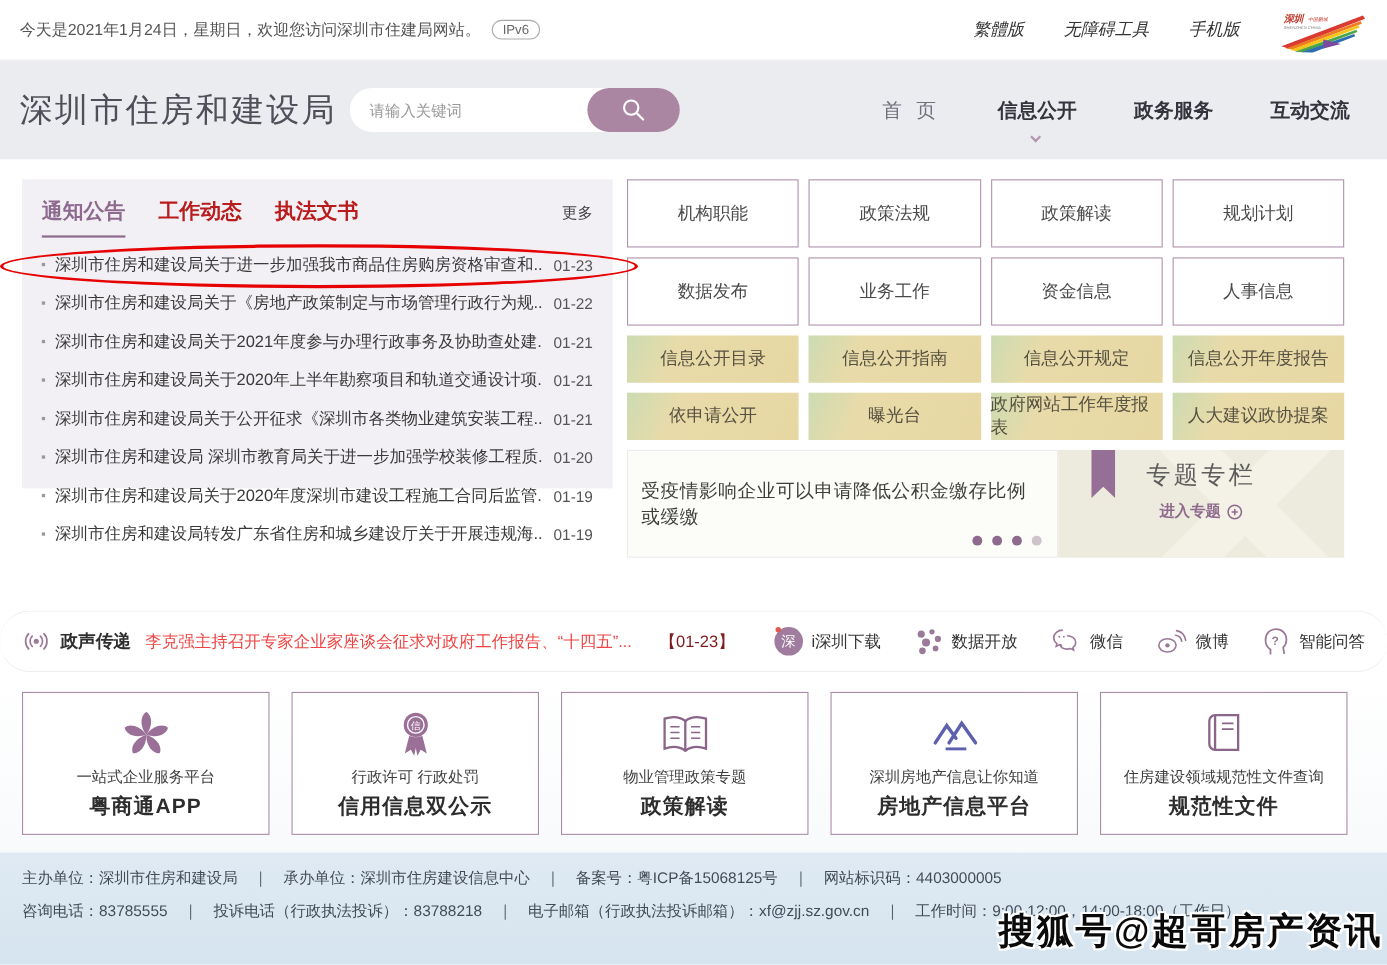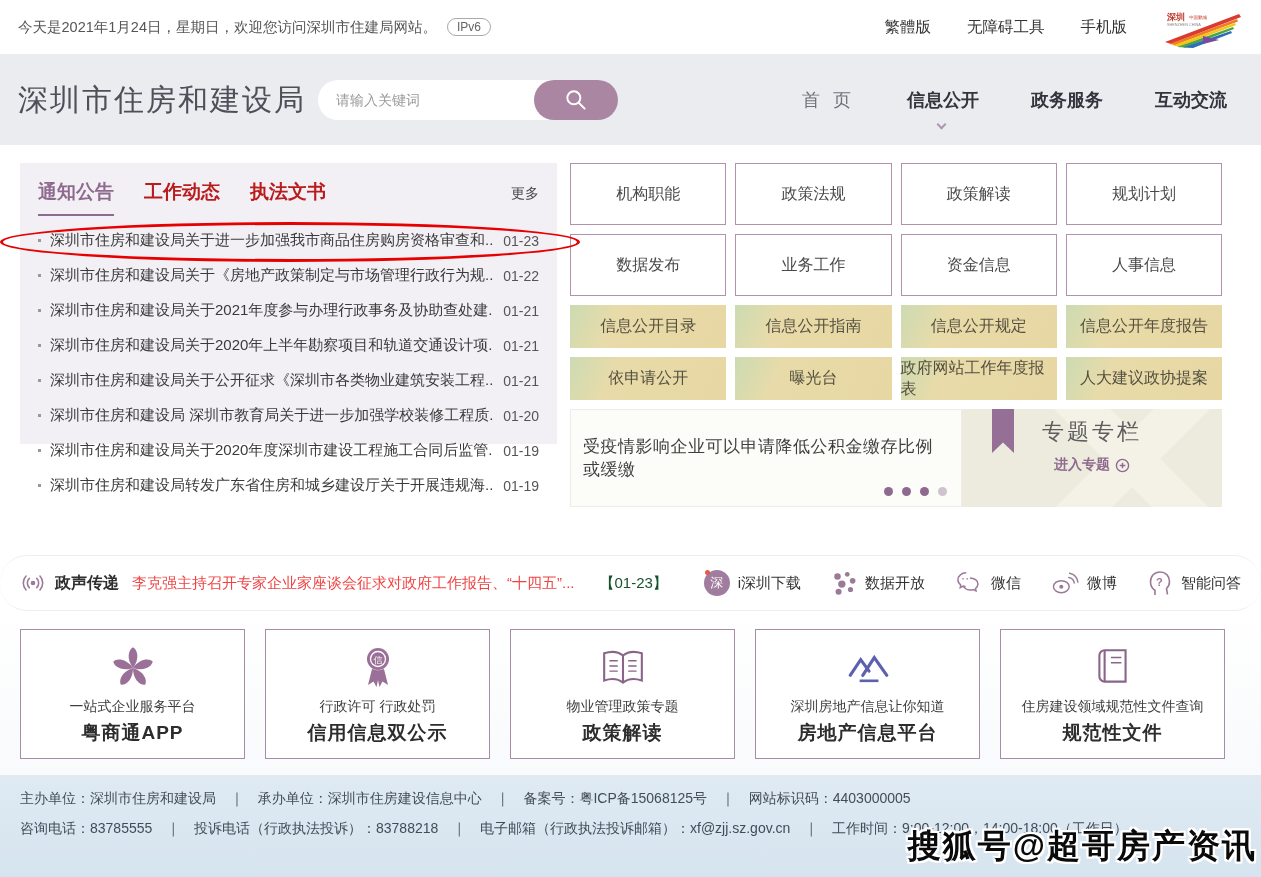--- a/index.html
+++ b/index.html
@@ -6,21 +6,21 @@
   html,body { width:1261px; height:877px; }
   body {
     font-family:"Liberation Sans","DejaVu Sans",sans-serif;
     background:#fff; position:relative; overflow:hidden; color:#333;
   }
   
   .topbar { height:55px; display:flex; align-items:center; justify-content:space-between;
             padding:0 18px; border-bottom:1px solid #ededed; background:#fff; }
   .topbar-left { display:flex; align-items:center; gap:10px; font-size:14.5px; color:#555; }
   .ipv6-badge { border:1px solid #a9a9a9; border-radius:10px; font-size:12px; padding:1px 9px; color:#666; }
-  .topbar-right { display:flex; align-items:center; gap:36px; font-size:15.5px; color:#333; }
+  .topbar-right { display:flex; align-items:center; gap:36px; font-size:15.5px; color:#333;font-style:italic; }
   .topbar-right .tlink { cursor:pointer; }
   .city-logo { width:80px; height:42px; }
   
   .header { height:90px; background:#ebecf0; display:flex; align-items:center; padding:0 18px; }
   .site-title { font-size:30px; color:#4e4f58; letter-spacing:2px; font-weight:500; width:300px; flex:none; }
   .searchbox { display:flex; align-items:center; height:40px; width:300px; background:#fff;
                border-radius:20px; position:relative; flex:none; }
   .search-input { border:none; outline:none; background:transparent; flex:1; padding:0 18px;
                   font-size:14px; color:#333; font-family:inherit; }
   .search-input::placeholder { color:#9a9a9a; }
@@ -65,21 +65,21 @@
             clip-path:polygon(0 0,100% 0,100% 100%,50% 76%,0 100%); z-index:2; }
   .special-title { position:relative; z-index:2; margin-top:8px; font-size:22px; color:#5d5d5d; letter-spacing:3px; }
   .special-link { position:relative; z-index:2; margin-top:9px; font-size:14px; color:#8e6b8e;
                   font-weight:bold; cursor:pointer; display:inline-flex; align-items:center; gap:5px; }
   
   .newsbar { height:56px; margin-top:10px; border-top:1px solid #eee; border-bottom:1px solid #eee;
              display:flex; align-items:center; padding:0 20px; background:#fff;border-radius:27px; }
   .newsbar-left { display:flex; align-items:center; gap:9px; min-width:0; }
   .newsbar-label { font-weight:bold; font-size:16px; color:#2f2f2f; flex:none; }
   .newsbar-headline { font-size:15px; color:#ef4444; margin-left:4px; white-space:nowrap; cursor:pointer; }
-  .newsbar-date { font-size:15px; color:#14532d; margin-left:16px; flex:none; }
+  .newsbar-date { font-size:15px; color:#7f1d1d; margin-left:16px; flex:none; }
   .newsbar-services { margin-left:auto; display:flex; gap:30px; align-items:center; }
   .service { display:flex; align-items:center; gap:8px; font-size:15px; color:#333; cursor:pointer; }
   .ishenzhen { width:26px; height:26px; border-radius:50%; background:#a07d9e; color:#fff;
                font-size:13px; display:flex; align-items:center; justify-content:center; position:relative; }
   .ishenzhen::before { content:""; position:absolute; left:1px; top:0; width:5px; height:5px;
                border-radius:50%; background:#e05a4e; }
   
   .cards-section { padding:18px 20px 0 20px; height:164px; background:linear-gradient(#ffffff,#f8fafb); }
   .cards { display:flex; gap:20px; }
   .card { width:225px; height:130px; border:1px solid #a88ca6; background:#fff; display:flex;

